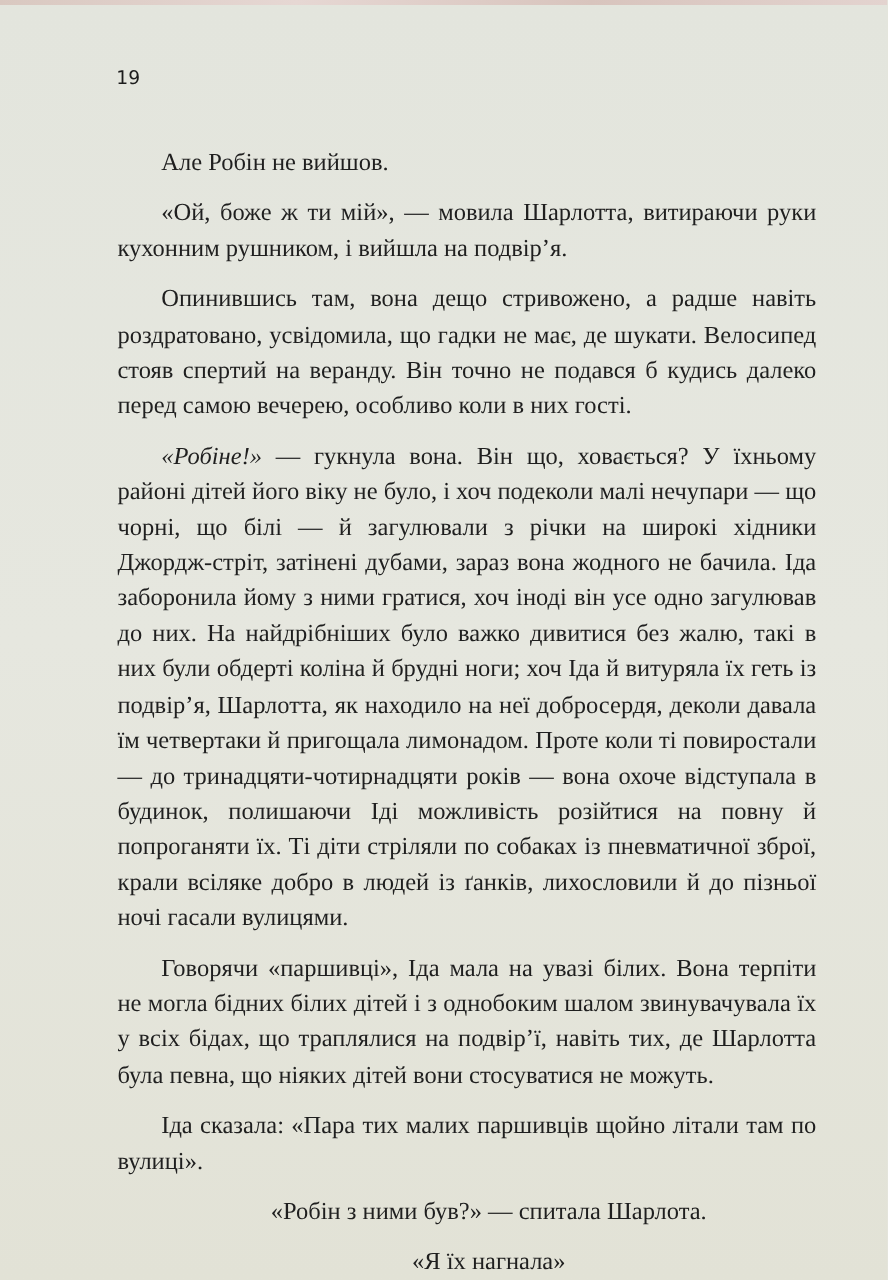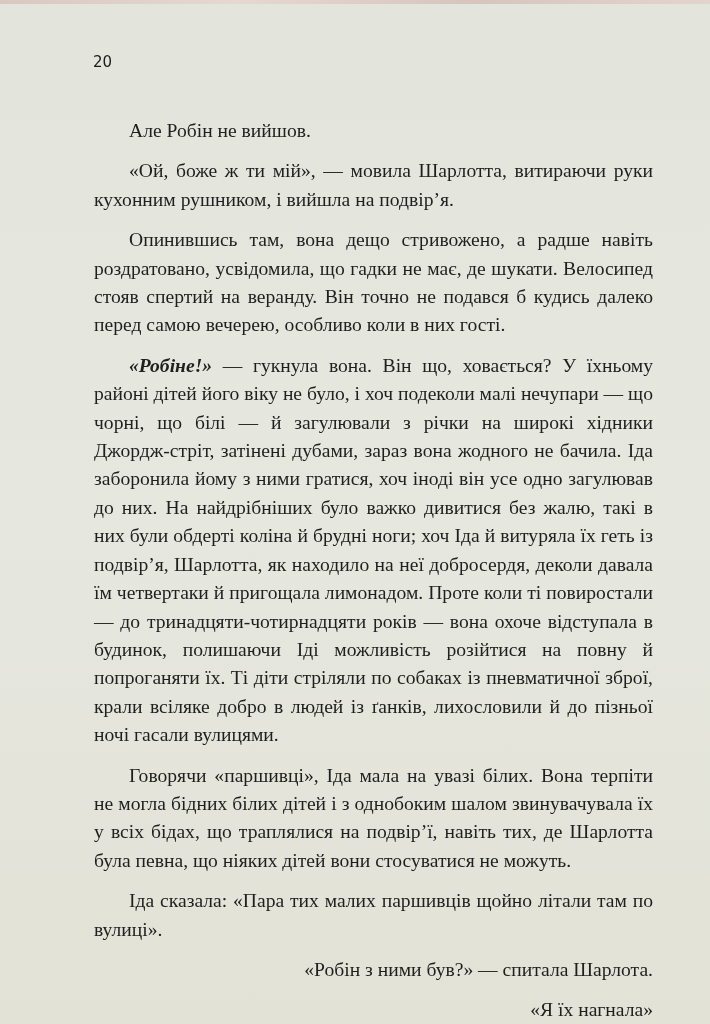--- a/index.html
+++ b/index.html
@@ -19,29 +19,29 @@
   .page-number {
     position: absolute; left: 93px; top: 49px;
     font-family: "DejaVu Sans", sans-serif; font-size: 15px; color: #1c1c1c;
   }
   .body-text {
     position: absolute; left: 82px; top: 101px; width: 583px;
     font-family: "Liberation Serif", serif; font-size: 19.6px; line-height: 28.4px;
     color: #1f1f1f; text-align: justify;
   }
   .para { margin: 12px; text-indent: 35px; }
-  .para.nojust { text-align: right; }
-  .para .it { font-style: italic; font-weight: bold; }
+  .para.nojust { text-align: center; }
+  .para .it { font-style: italic; }
 </style>
 </head>
 <body>
 
 <div class="top-edge"></div>
 <div class="page">
-  <div class="page-number">20</div>
+  <div class="page-number">19</div>
   <div class="body-text">
     <p class="para">Але Робін не вийшов.</p>
     <p class="para">«Ой, боже ж ти мій», — мовила Шарлотта, витираючи руки кухонним рушником, і вийшла на подвір’я.</p>
     <p class="para">Опинившись там, вона дещо стривожено, а радше навіть роздратовано, усвідомила, що гадки не має, де шукати. Велосипед стояв спертий на веранду. Він точно не подався б кудись далеко перед самою вечерею, особливо коли в них гості.</p>
     <p class="para"><span class="it">«Робіне!»</span><span> — гукнула вона. Він що, ховається? У їхньому районі дітей його віку не було, і хоч подеколи малі нечупари — що чорні, що білі — й загулювали з річки на широкі хідники Джордж-стріт, затінені дубами, зараз вона жодного не бачила. Іда заборонила йому з ними гратися, хоч іноді він усе одно загулював до них. На найдрібніших було важко дивитися без жалю, такі в них були обдерті коліна й брудні ноги; хоч Іда й витуряла їх геть із подвір’я, Шарлотта, як находило на неї добросердя, деколи давала їм четвертаки й пригощала лимонадом. Проте коли ті повиростали — до тринадцяти-чотирнадцяти років — вона охоче відступала в будинок, полишаючи Іді можливість розійтися на повну й попроганяти їх. Ті діти стріляли по собаках із пневматичної зброї, крали всіляке добро в людей із ґанків, лихословили й до пізньої ночі гасали вулицями.</span></p>
     <p class="para">Говорячи «паршивці», Іда мала на увазі білих. Вона терпіти не могла бідних білих дітей і з однобоким шалом звинувачувала їх у всіх бідах, що траплялися на подвір’ї, навіть тих, де Шарлотта була певна, що ніяких дітей вони стосуватися не можуть.</p>
     <p class="para">Іда сказала: «Пара тих малих паршивців щойно літали там по вулиці».</p>
     <p class="para nojust">«Робін з ними був?» — спитала Шарлота.</p>
     <p class="para nojust">«Я їх нагнала»</p>
     <p class="para nojust">«Пара?»</p>

